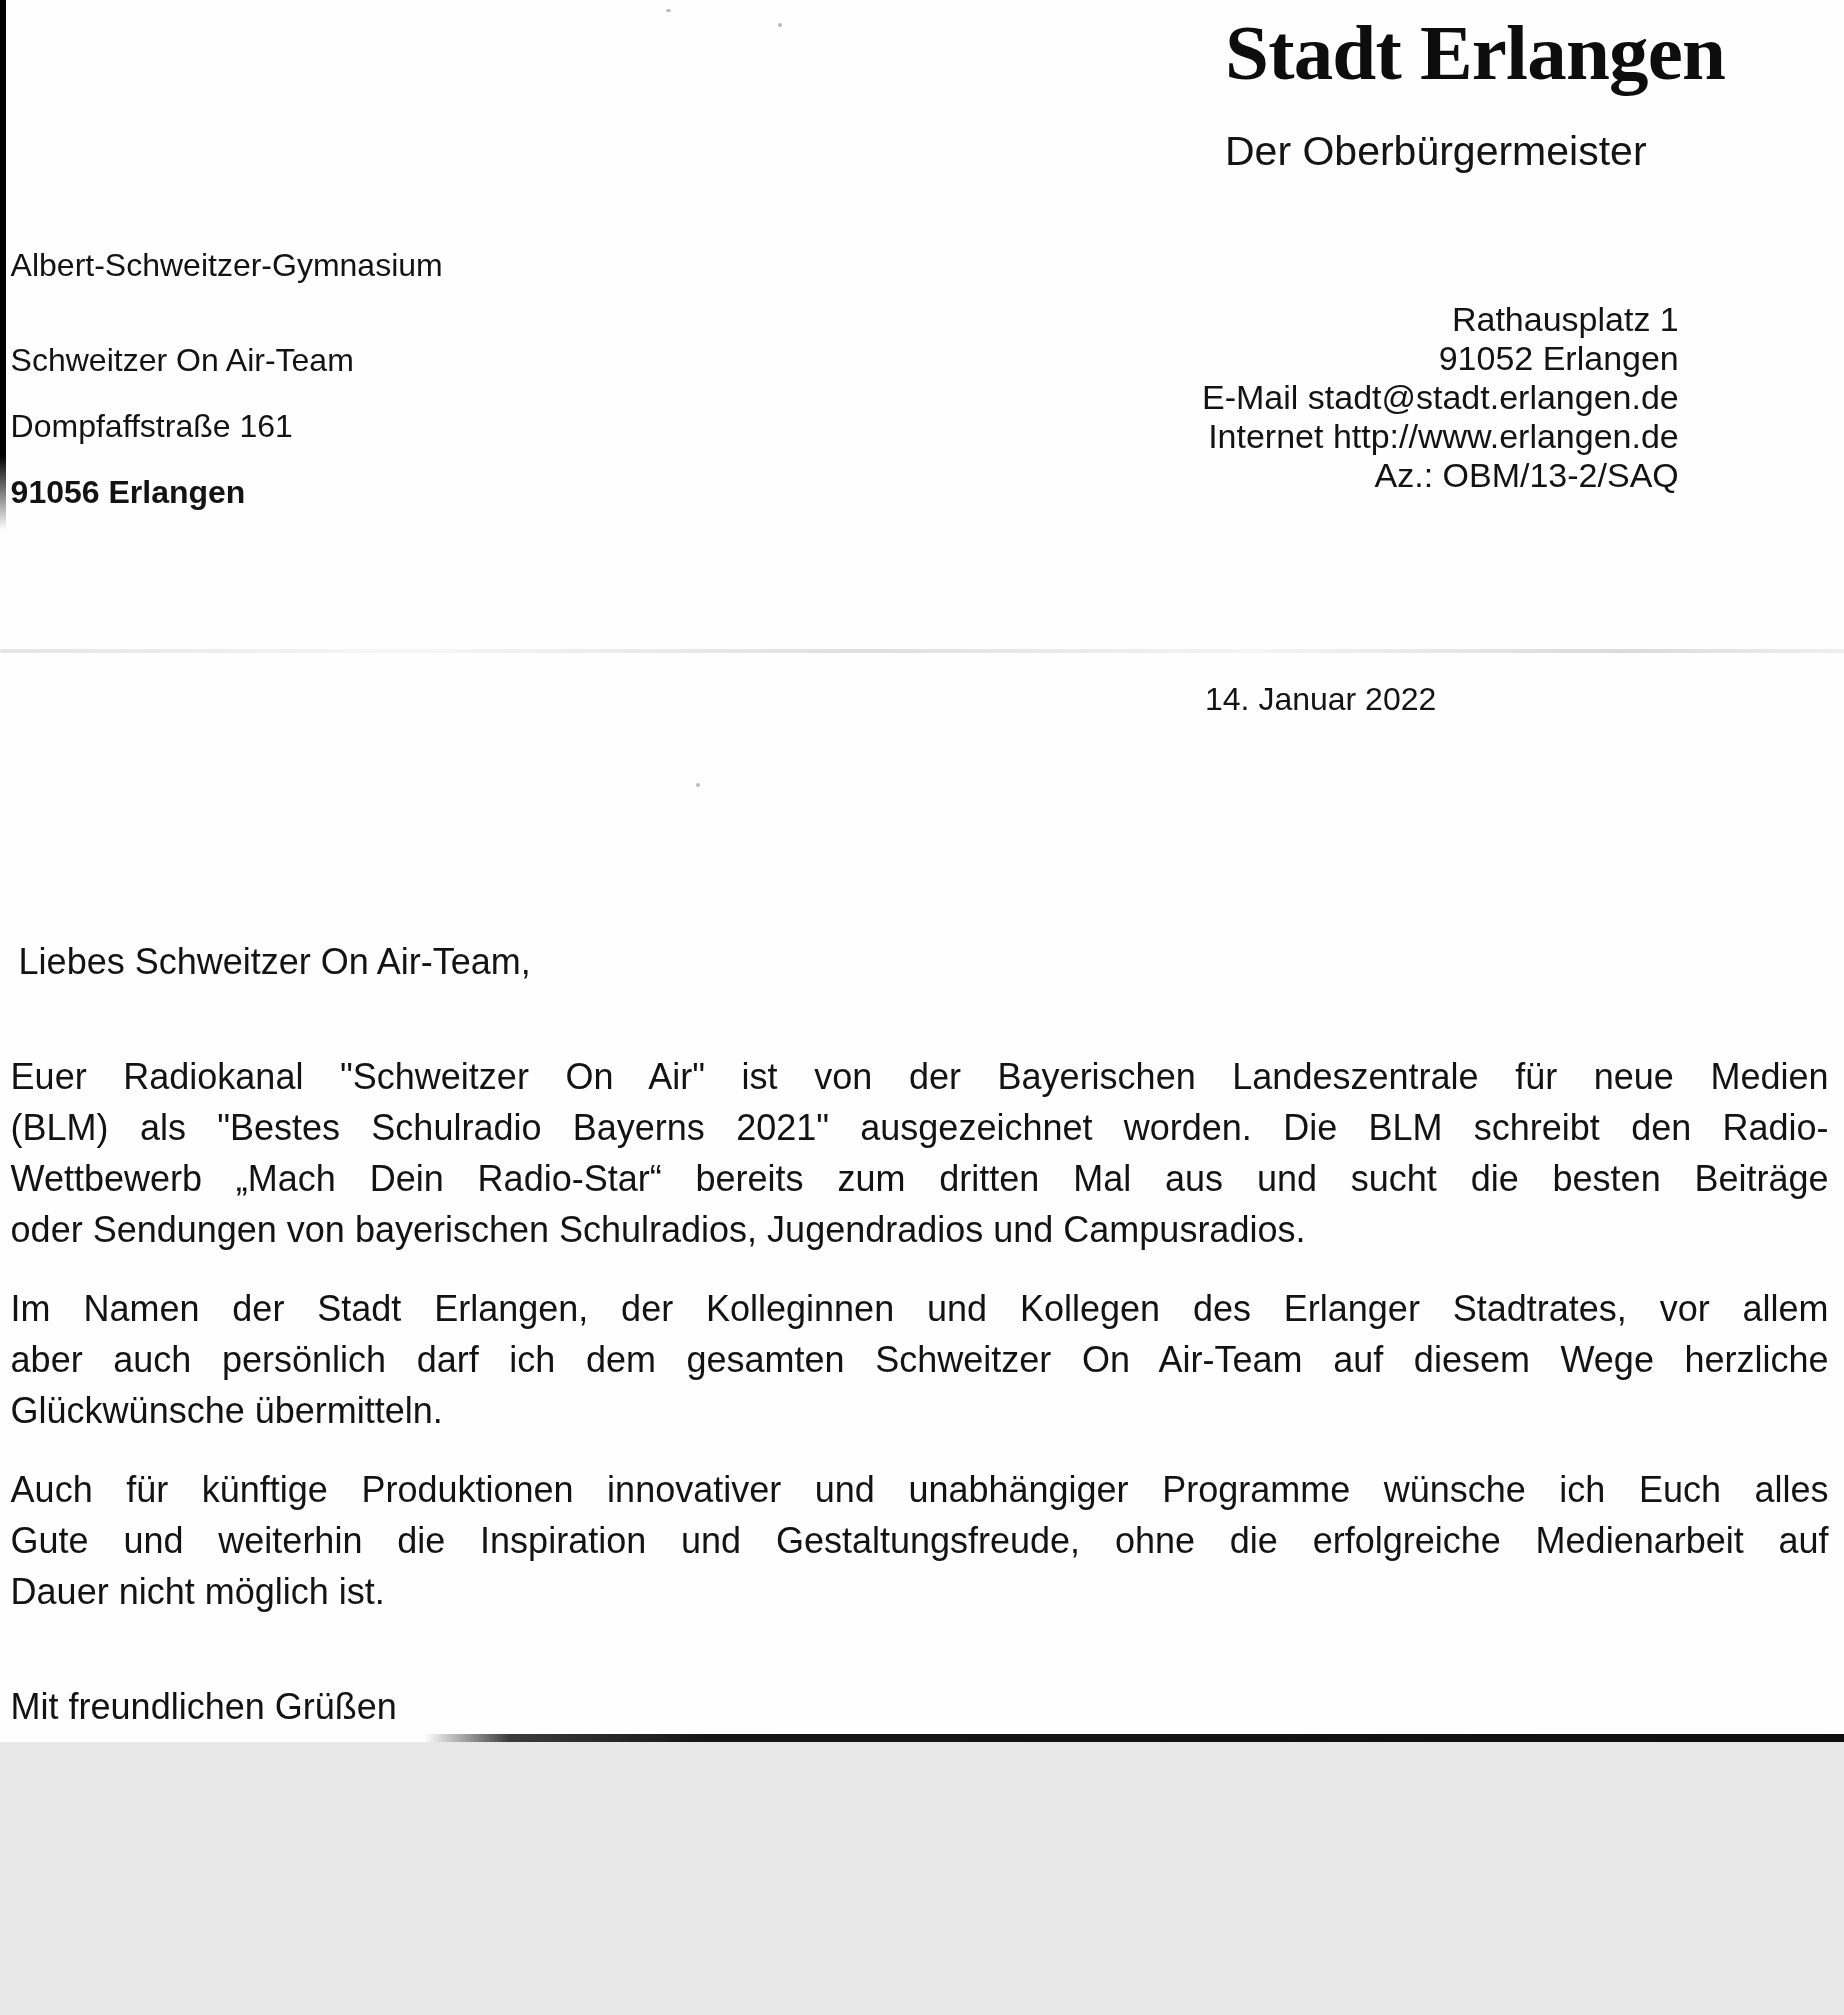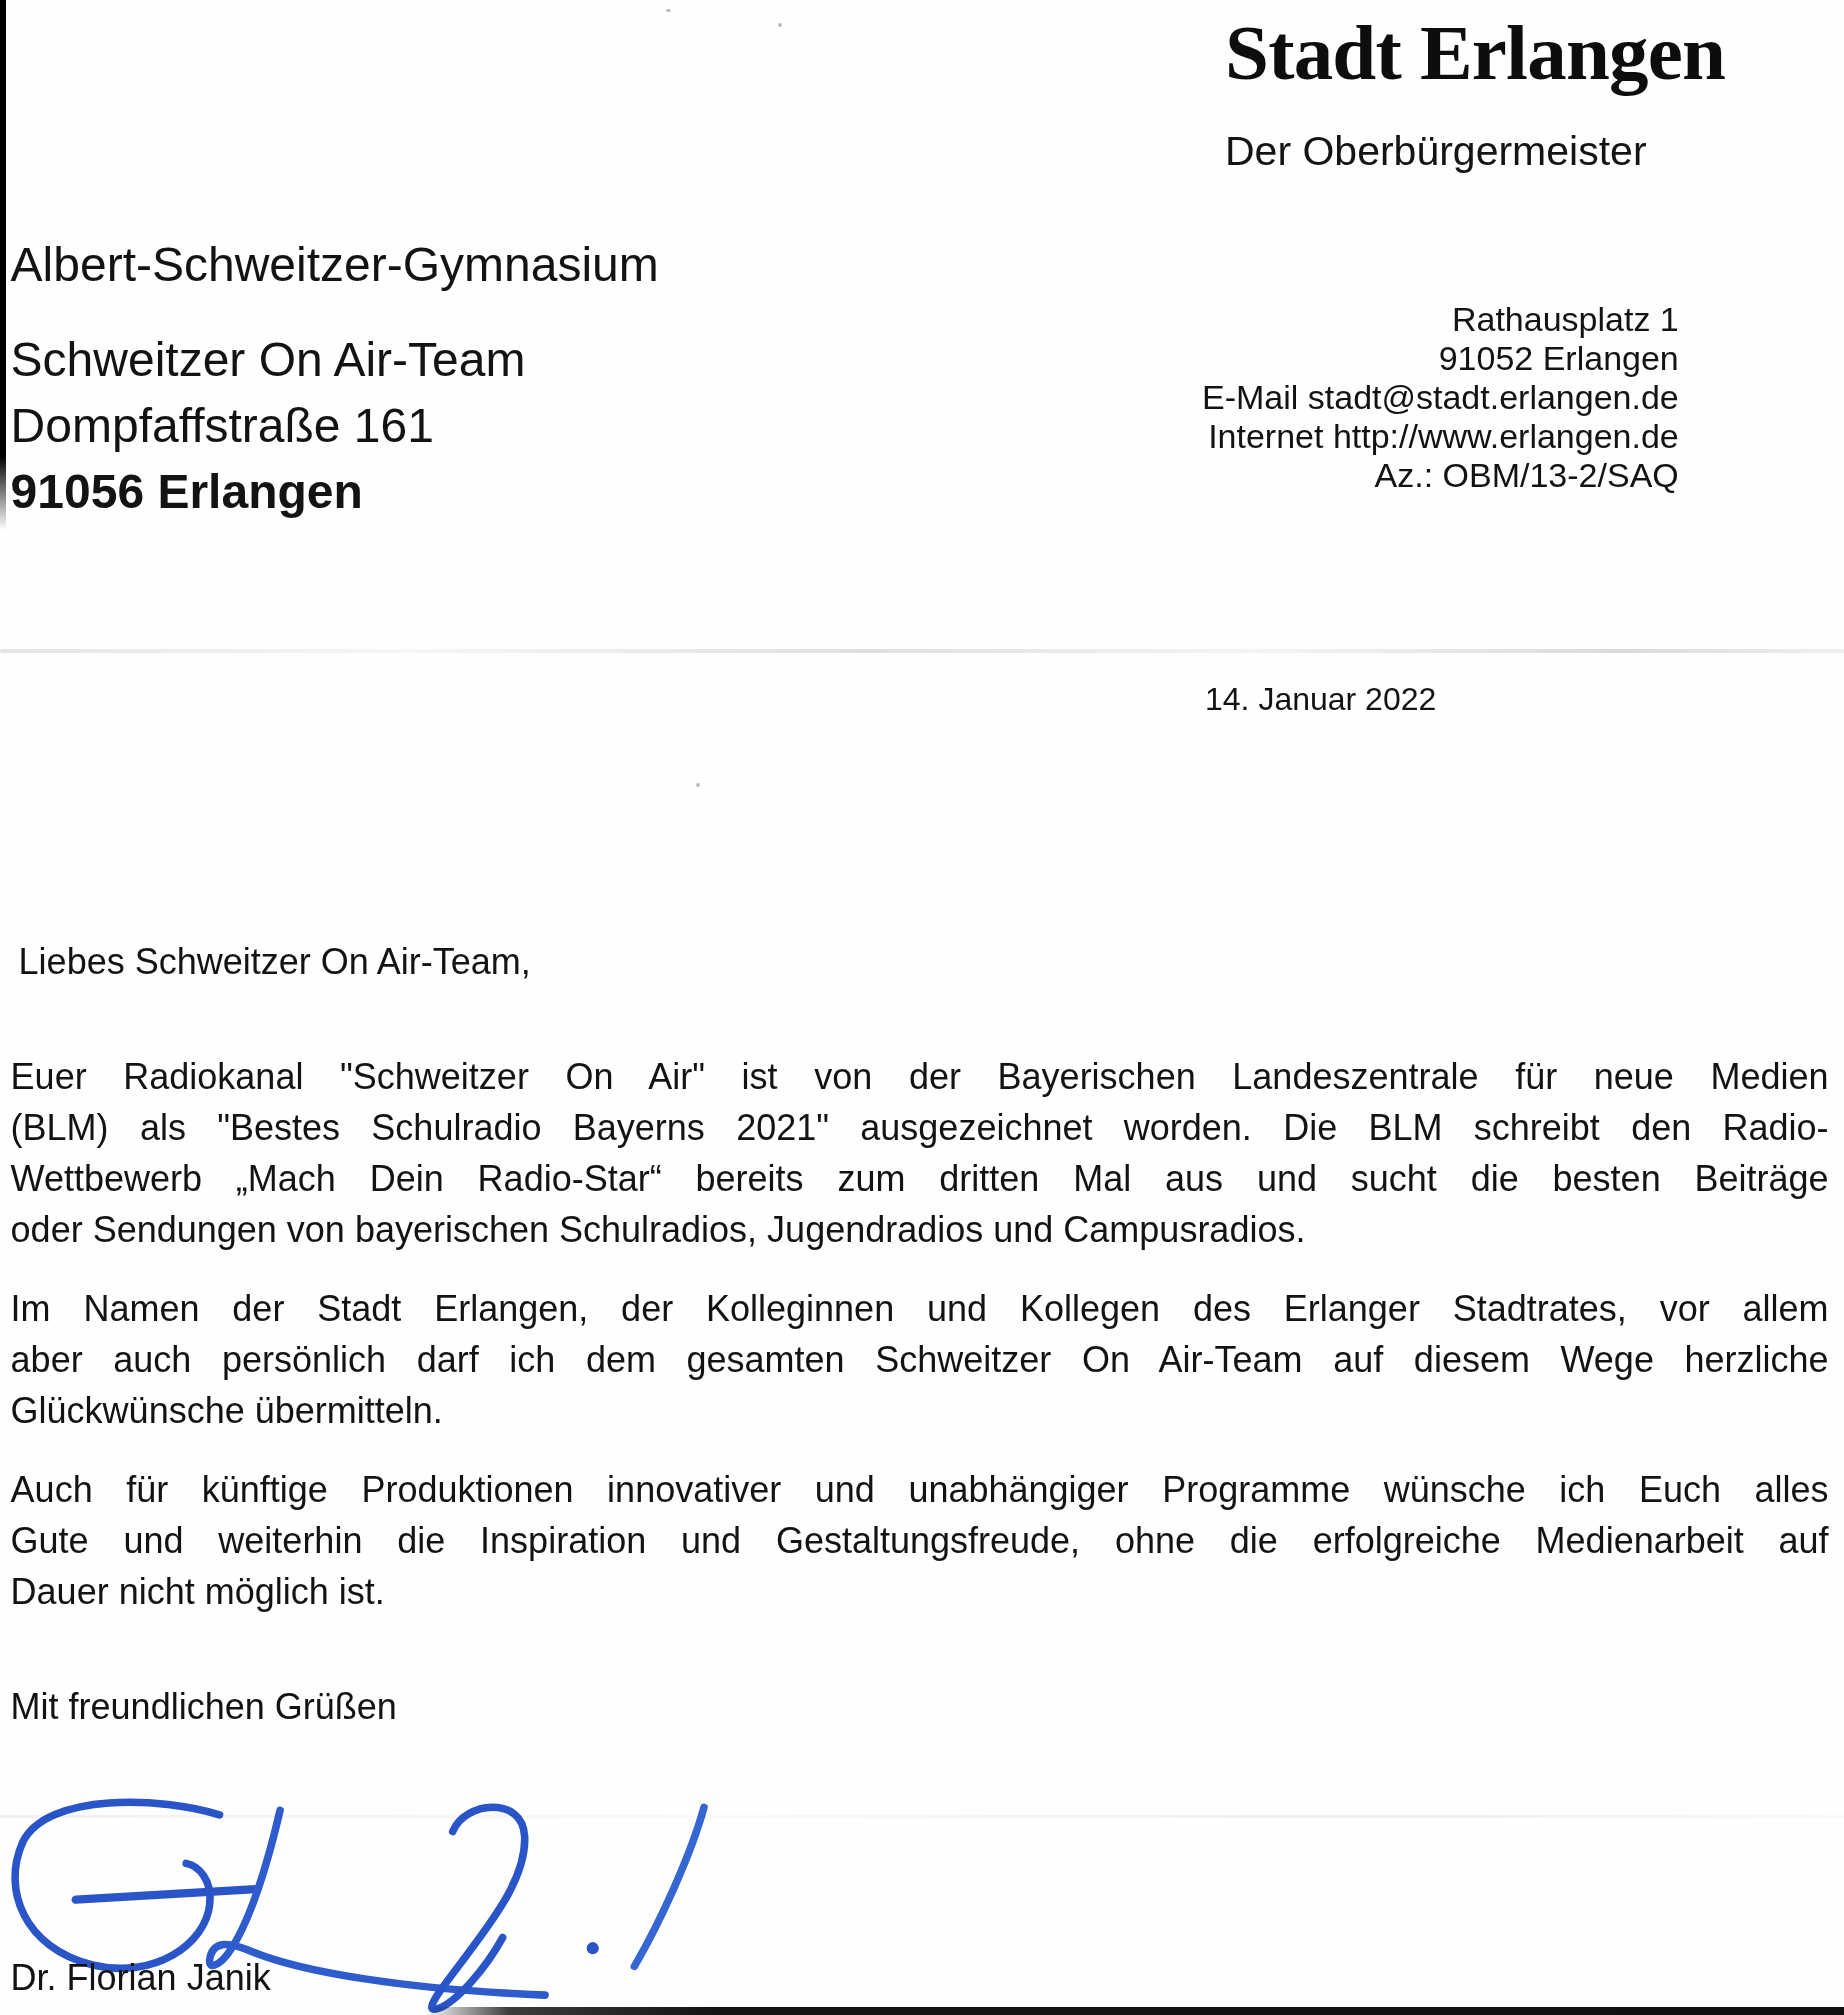--- a/index.html
+++ b/index.html
@@ -1,33 +1,33 @@
 <!DOCTYPE html>
 <html lang="de" style="font-size:12px"><head>
 <meta charset="utf-8">
 <style>
   html,body{margin:0;padding:0;background:#e8e8e8;}
   .page{
     position:relative;
-    width:1845px;height:2015px;
+    width:1845px;height:1742px;
     background:#fefefe;
     overflow:hidden;
     font-family:"Liberation Sans", sans-serif;
     color:#131313;
   }
   
   .letterhead{position:absolute;left:1225px;top:10.6px;width:621px;}
   .org{
     font-family:"Liberation Serif", serif;
     font-weight:bold;font-size:79px;line-height:83px;
     letter-spacing:-0.8px;white-space:nowrap;color:#0d0d0d;
   }
   .dept{font-size:41px;line-height:45px;margin-top:35px;color:#141414;}
   
-  .recipient{position:absolute;left:10.6px;top:244px;font-size:48px;line-height:42px;}
+  .recipient{position:absolute;left:10.6px;top:244px;font-size:32px;line-height:42px;}
   .recipient-line{margin-bottom:24px;white-space:nowrap;}
   .recipient-line:first-child{margin-bottom:53px;}
   .recipient-line:last-child{font-weight:bold;}
   
   .sender{position:absolute;left:1202px;top:300px;font-size:34px;line-height:39px;}
   .sender-line{white-space:nowrap;text-align:right;}
   
   .date{position:absolute;left:1205px;top:681px;font-size:32px;white-space:nowrap;}
   
   .salutation{position:absolute;left:10.6px;top:941px;font-size:36px;white-space:nowrap;margin-left:8px;}

